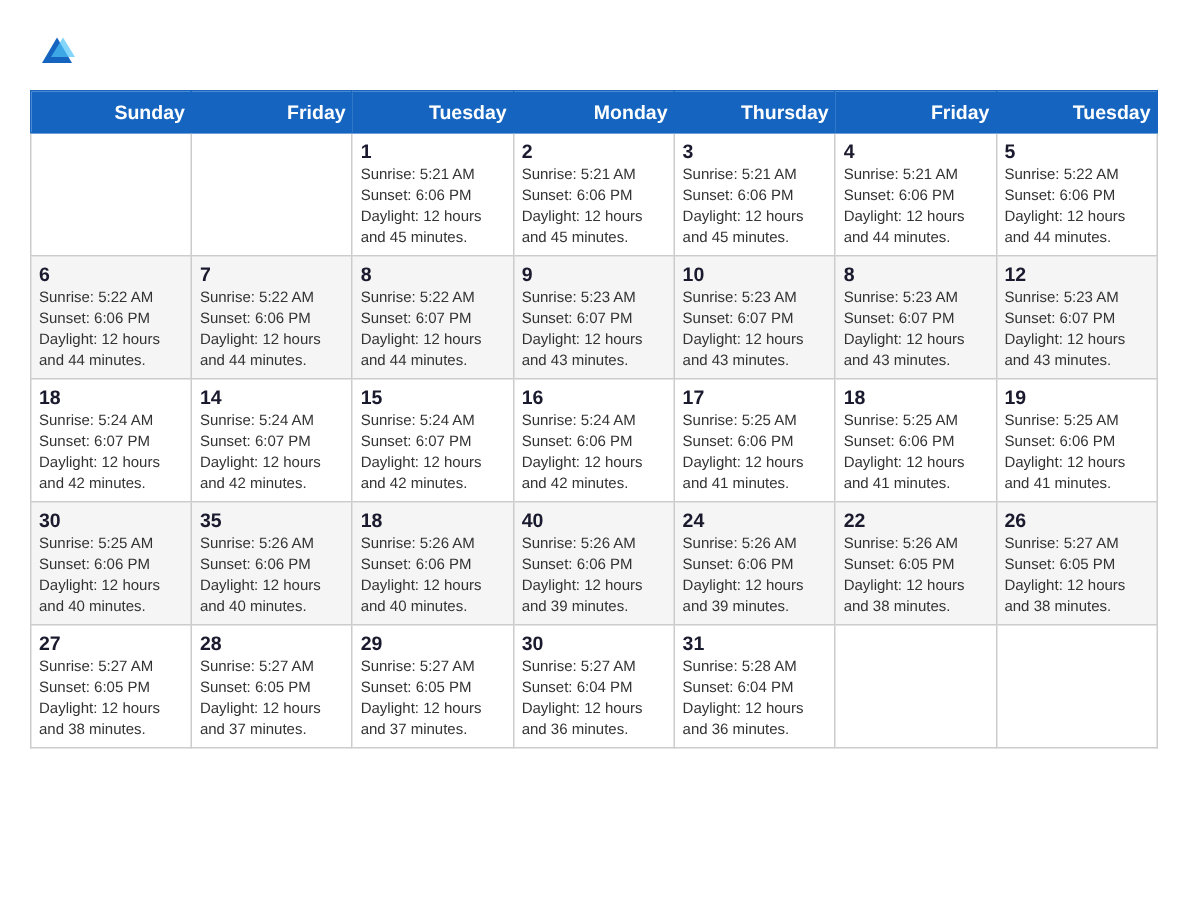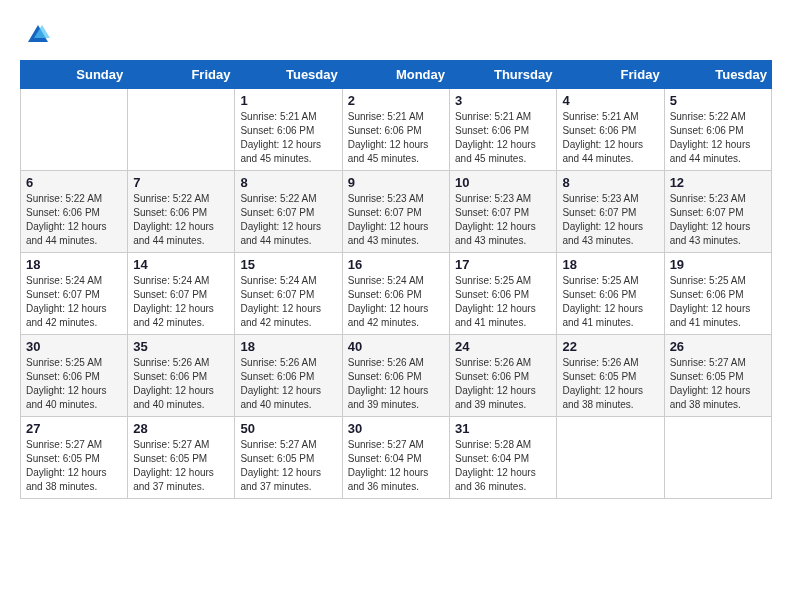--- a/index.html
+++ b/index.html
@@ -247,21 +247,21 @@
       <tr>
         <td>
           <span class="day-number">27</span>
           <div class="day-info">Sunrise: 5:27 AM<br>Sunset: 6:05 PM<br>Daylight: 12 hours and 38 minutes.</div>
         </td>
         <td>
           <span class="day-number">28</span>
           <div class="day-info">Sunrise: 5:27 AM<br>Sunset: 6:05 PM<br>Daylight: 12 hours and 37 minutes.</div>
         </td>
         <td>
-          <span class="day-number">50</span>
+          <span class="day-number">29</span>
           <div class="day-info">Sunrise: 5:27 AM<br>Sunset: 6:05 PM<br>Daylight: 12 hours and 37 minutes.</div>
         </td>
         <td>
           <span class="day-number">30</span>
           <div class="day-info">Sunrise: 5:27 AM<br>Sunset: 6:04 PM<br>Daylight: 12 hours and 36 minutes.</div>
         </td>
         <td>
           <span class="day-number">31</span>
           <div class="day-info">Sunrise: 5:28 AM<br>Sunset: 6:04 PM<br>Daylight: 12 hours and 36 minutes.</div>
         </td>

